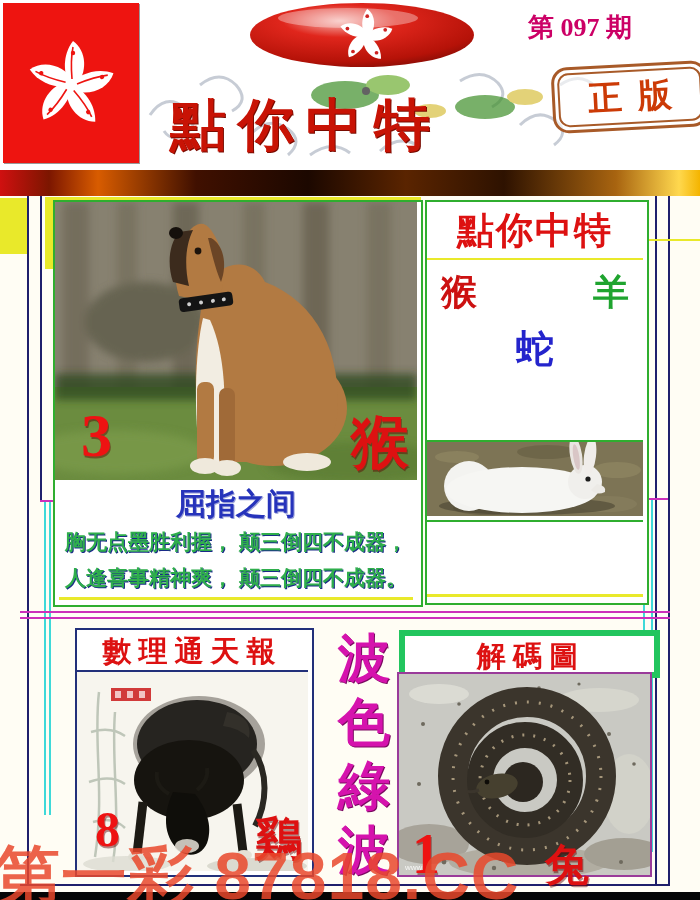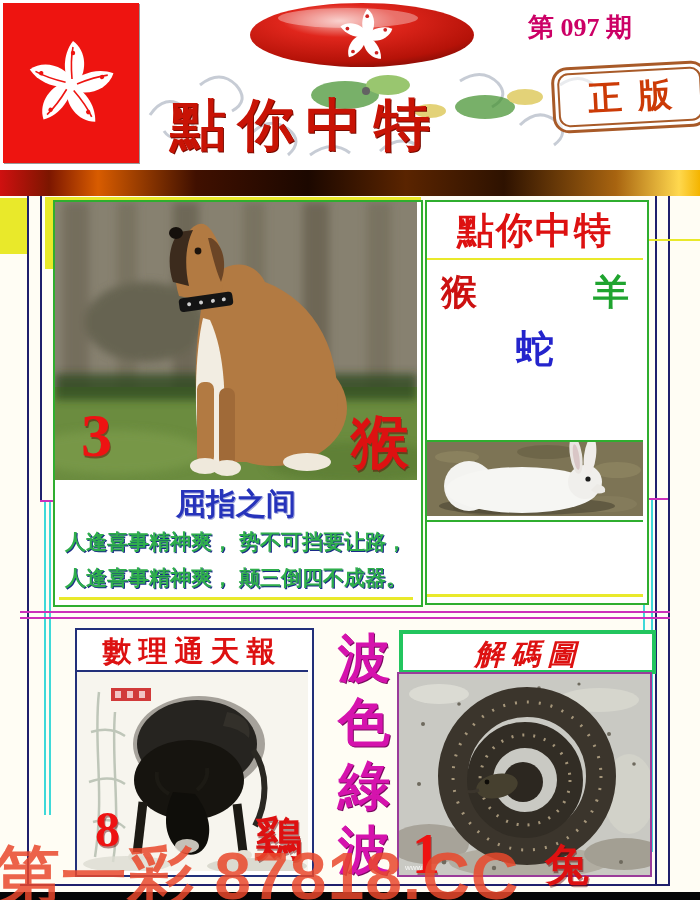--- a/index.html
+++ b/index.html
@@ -37,21 +37,21 @@
   .zod-l{left:14px;top:0;font-size:36px;font-weight:bold;color:#cc1111;}
   .zod-r{right:14px;top:0;font-size:36px;font-weight:bold;color:#1fa42f;}
   .zod-c{left:0;top:122px;width:216px;text-align:center;font-size:38px;font-weight:bold;color:#2424cc;}
   #rp-hint{left:0;top:198px;width:216px;text-align:center;font-size:23px;font-weight:bold;color:#d98a2e;white-space:nowrap;}
   #rabbit-photo{left:0px;top:238px;width:216px;height:78px;border-top:2px solid #2fae2f;border-bottom:2px solid #2fae2f;}
   #bl-panel{left:75px;top:628px;width:235px;height:245px;border:2px solid #22307a;}
   #bl-title{left:0;top:2px;width:231px;text-align:center;font-size:29px;font-weight:bold;color:#dd1111;letter-spacing:7px;white-space:nowrap;}
   #ox-photo{left:0;top:40px;width:231px;height:201px;border-top:2px solid #22307a;}
   #mid-col{left:328px;top:628px;width:72px;height:258px;text-align:center;}
   .wave-ch{display:block;height:64px;line-height:62px;font-size:52px;font-weight:bold;color:#d513ad;text-shadow:1px 1px 0 #7a0a60;}
-  #br-title-box{left:399px;top:630px;width:249px;height:36px;border:4px solid #22c55e;background:#fff;font-style:italic;}
+  #br-title-box{left:399px;top:630px;width:249px;height:36px;border:6px solid #22c55e;background:#fff;}
   #br-title{left:0;top:1px;width:245px;text-align:center;font-size:29px;font-weight:bold;color:#dd1111;white-space:nowrap;}
   #snake-photo{left:397px;top:672px;width:251px;height:201px;border:2px solid #9a3b9a;background:#86efac;}
   #watermark{left:-6px;top:832px;font-size:66px;font-weight:bold;color:rgba(233,72,44,.85);
      white-space:nowrap;letter-spacing:1px;font-family:"Liberation Sans",sans-serif;z-index:50;}
   #blackbar{left:0;top:892px;width:700px;height:8px;background:#050505;}
   svg{display:block;}
 </style>
 </head>
 <body>
 
@@ -221,21 +221,21 @@
               <circle cx="146" cy="100" r="2" fill="#cfcfcf"></circle>
             <circle cx="158" cy="100" r="2" fill="#cfcfcf"></circle>
               <circle cx="169" cy="100" r="2" fill="#cfcfcf"></circle>
           </g>
         </g>
       </svg>
       <div class="abs big-num" style="left:26px;top:198px;font-size:62px;">3</div>
       <div class="abs big-zod" style="right:8px;top:202px;font-size:58px;">猴</div>
     </div>
     <div class="abs" id="dog-caption">屈指之间</div>
-    <div class="abs verse" style="top:326px;">人逢喜事精神爽， 势不可挡要让路，</div>
+    <div class="abs verse" style="top:326px;">胸无点墨胜利握， 颠三倒四不成器，</div>
     <div class="abs verse" style="top:362px;">人逢喜事精神爽， 颠三倒四不成器。</div>
     <div class="abs yel" style="left:4px;top:395px;width:354px;height:3px;"></div>
   </div>
 
   <div class="abs panel" id="right-panel">
     <div class="abs" id="rp-title">點你中特</div>
     <div class="abs yel" style="left:0;top:56px;width:216px;height:2px;"></div>
     <div class="abs" id="rp-zrow">
       <span class="abs zod-l">猴</span>
       <span class="abs zod-r">羊</span>

